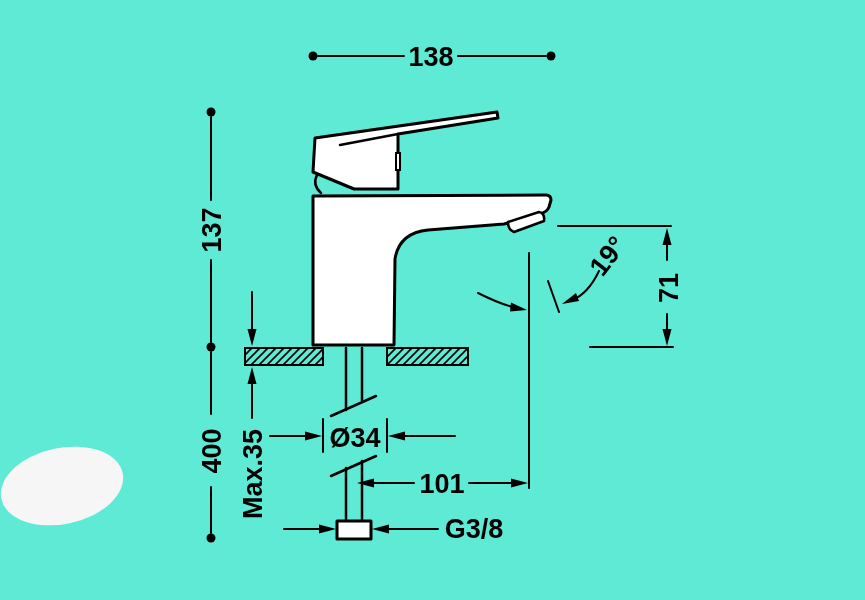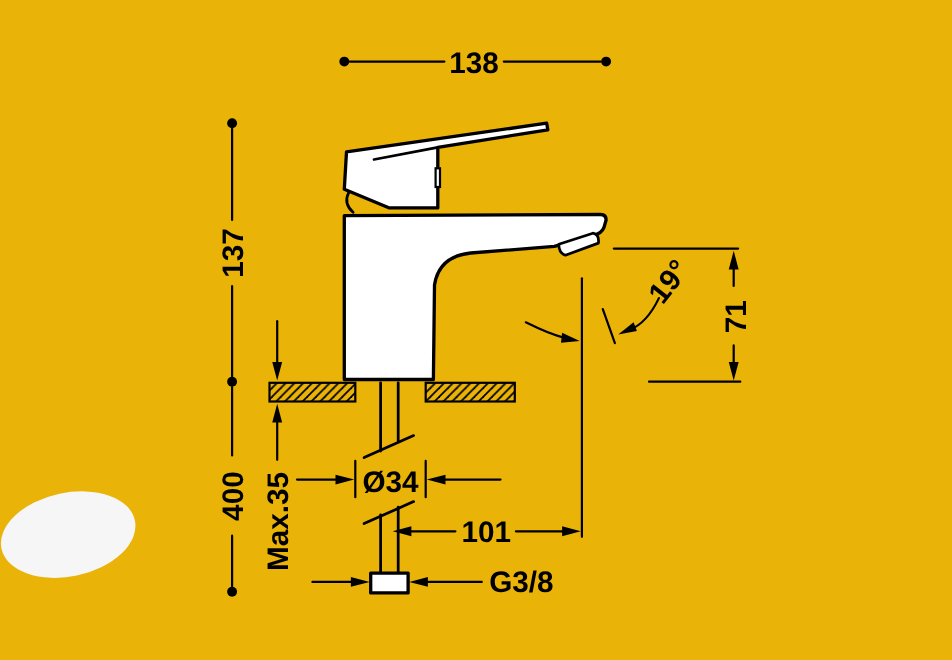--- a/index.html
+++ b/index.html
@@ -1,16 +1,16 @@
 <!DOCTYPE html>
 <html><head>
 <meta charset="utf-8">
 <style>
   html,body{margin:0;padding:0;background:#fff;}
-  #stage{position:relative;width:865px;height:600px;background:#eab308;overflow:hidden;
+  #stage{position:relative;width:865px;height:600px;background:#5eead4;overflow:hidden;
          font-family:"Liberation Sans", sans-serif;}
   svg{display:block;}
   .dim-text{font-family:"Liberation Sans", sans-serif;font-weight:bold;font-size:27px;fill:#000;}
   .outline{fill:#ffffff;stroke:#000;stroke-width:3;stroke-linejoin:round;stroke-linecap:round;}
   .thin{fill:none;stroke:#000;stroke-width:2;stroke-linecap:round;}
   .mid{fill:none;stroke:#000;stroke-width:2.5;stroke-linecap:round;}
   .arrow{fill:#000;stroke:none;}
   .dot{fill:#000;stroke:none;}
 </style>
 </head>

